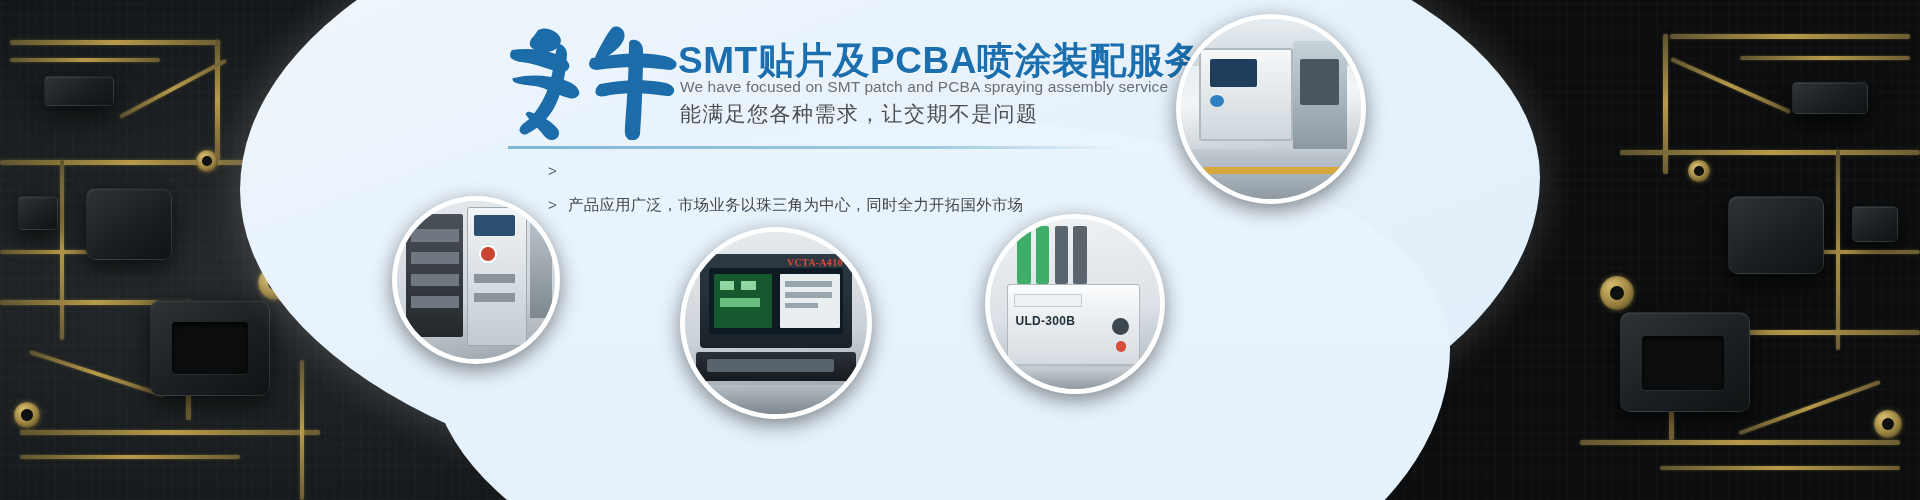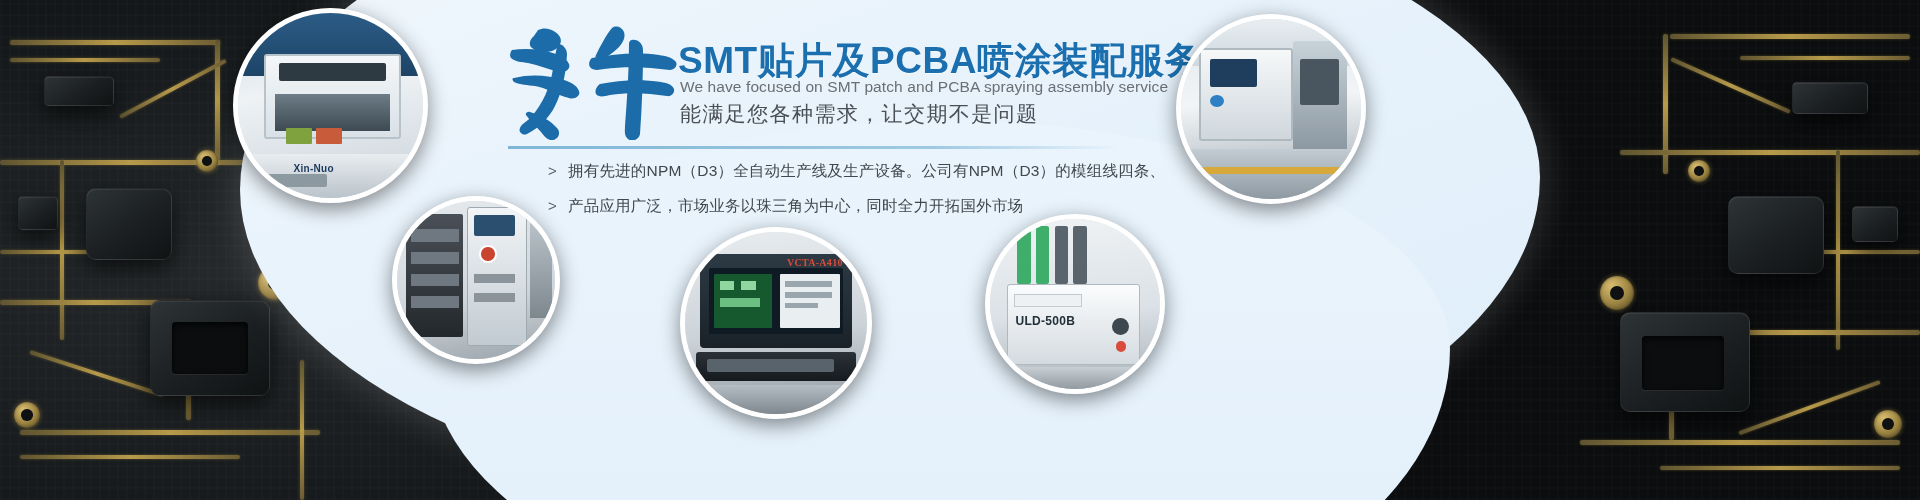--- a/index.html
+++ b/index.html
@@ -175,45 +175,31 @@
     <div class="headline">SMT贴片及PCBA喷涂装配服务</div>
     <div class="subline">We have focused on SMT patch and PCBA spraying assembly service</div>
     <div class="tagline">能满足您各种需求，让交期不是问题</div>
 
     <div class="divider"></div>
 
     <div class="bullets">
       <div class="bullet">
         <div class="mark">&gt;</div>
         <div class="txt">
-          <span>拥有先进的NPM（D3）全自动生产线及生产设备。公司有NPM（D3）的模组线四条、</span>
         </div>
       </div>
       <div class="bullet">
         <div class="mark">&gt;</div>
         <div class="txt">
           <span>产品应用广泛，市场业务以珠三角为中心，同时全力开拓国外市场</span>
         </div>
       </div>
     </div>
   </div>
 
-  <div class="circle" style="left:233px; top:8px; width:195px; height:195px;">
-    <div class="ph" style="background:linear-gradient(170deg,#cfd8de 0%,#eef2f5 40%,#c9d2d8 100%);">
-      <div style="position:absolute;left:0;top:0;right:0;height:34%;background:linear-gradient(180deg,#2b5c86,#1d4467);"></div>
-      <div style="position:absolute;left:14%;top:22%;width:74%;height:46%;background:linear-gradient(180deg,#f4f7f9,#d9e1e7);border:2px solid #b7c2c9;border-radius:3px;"></div>
-      <div style="position:absolute;left:22%;top:27%;width:58%;height:10%;background:#2e3a42;border-radius:2px;"></div>
-      <div style="position:absolute;left:20%;top:44%;width:62%;height:20%;background:linear-gradient(180deg,#6d7c86,#3d4a53);"></div>
-      <div style="position:absolute;left:26%;top:62%;width:14%;height:9%;background:#7fa23f;border-radius:1px;"></div>
-      <div style="position:absolute;left:42%;top:62%;width:14%;height:9%;background:#c75b3a;border-radius:1px;"></div>
-      <div style="position:absolute;left:0;bottom:0;right:0;height:24%;background:linear-gradient(180deg,#e9edf0,#b9c3ca);"></div>
-      <div style="position:absolute;left:8%;bottom:6%;width:40%;height:7%;background:#8d99a1;border-radius:2px;"></div>
-      <span class="cap" style="left:30%; bottom:13%; color:#1a3a5c;">Xin-Nuo</span>
-    </div>
-  </div>
 
   <div class="circle" style="left:1176px; top:14px; width:190px; height:190px;">
     <div class="ph" style="background:linear-gradient(175deg,#dfe6eb 0%,#f2f5f7 45%,#9aa6ae 100%);">
       <div style="position:absolute;left:0;top:0;right:0;height:26%;background:linear-gradient(180deg,#e8edf1,#cfd8de);"></div>
       <div style="position:absolute;left:10%;top:16%;width:52%;height:52%;background:linear-gradient(180deg,#f6f8f9,#cfd7dd);border:2px solid #aeb9c0;border-radius:3px;"></div>
       <div style="position:absolute;left:16%;top:22%;width:26%;height:16%;background:#1f3d5c;border-radius:2px;"></div>
       <div style="position:absolute;left:16%;top:42%;width:8%;height:7%;background:#2f7fc4;border-radius:50%;"></div>
       <div style="position:absolute;left:62%;top:12%;width:30%;height:62%;background:linear-gradient(180deg,#c8d2d9,#8b97a0);border-radius:3px;"></div>
       <div style="position:absolute;left:66%;top:22%;width:22%;height:26%;background:#4a565f;border-radius:2px;"></div>
       <div style="position:absolute;left:0;bottom:0;right:0;height:28%;background:linear-gradient(180deg,#c3ccd3,#8e99a1);"></div>
@@ -259,18 +245,18 @@
   <div class="circle" style="left:985px; top:214px; width:180px; height:180px;">
     <div class="ph" style="background:linear-gradient(175deg,#f0f3f5 0%,#dbe1e6 55%,#a8b1b8 100%);">
       <div style="position:absolute;left:16%;top:4%;width:8%;height:34%;background:#3fae6a;border-radius:2px;"></div>
       <div style="position:absolute;left:27%;top:4%;width:8%;height:34%;background:#3fae6a;border-radius:2px;"></div>
       <div style="position:absolute;left:38%;top:4%;width:8%;height:34%;background:#5a646c;border-radius:2px;"></div>
       <div style="position:absolute;left:49%;top:4%;width:8%;height:34%;background:#5a646c;border-radius:2px;"></div>
       <div style="position:absolute;left:10%;top:38%;width:78%;height:48%;background:linear-gradient(180deg,#fbfcfd,#d4dbe0);border:1px solid #b0b9c0;border-radius:3px;"></div>
       <div style="position:absolute;left:14%;top:44%;width:40%;height:8%;background:#eef1f3;border:1px solid #c3cbd1;"></div>
       <div style="position:absolute;left:72%;top:58%;width:10%;height:10%;background:#3c4750;border-radius:50%;"></div>
       <div style="position:absolute;left:74%;top:72%;width:6%;height:6%;background:#d94b3a;border-radius:50%;"></div>
-      <span class="cap" style="left:15%; top:56%; color:#22303a; font-size:12px;">ULD-500B</span>
+      <span class="cap" style="left:15%; top:56%; color:#22303a; font-size:12px;">ULD-300B</span>
       <div style="position:absolute;left:0;bottom:0;right:0;height:13%;background:linear-gradient(180deg,#c7ced4,#929ba2);"></div>
     </div>
   </div>
 
 </div>
 
 </body></html>

